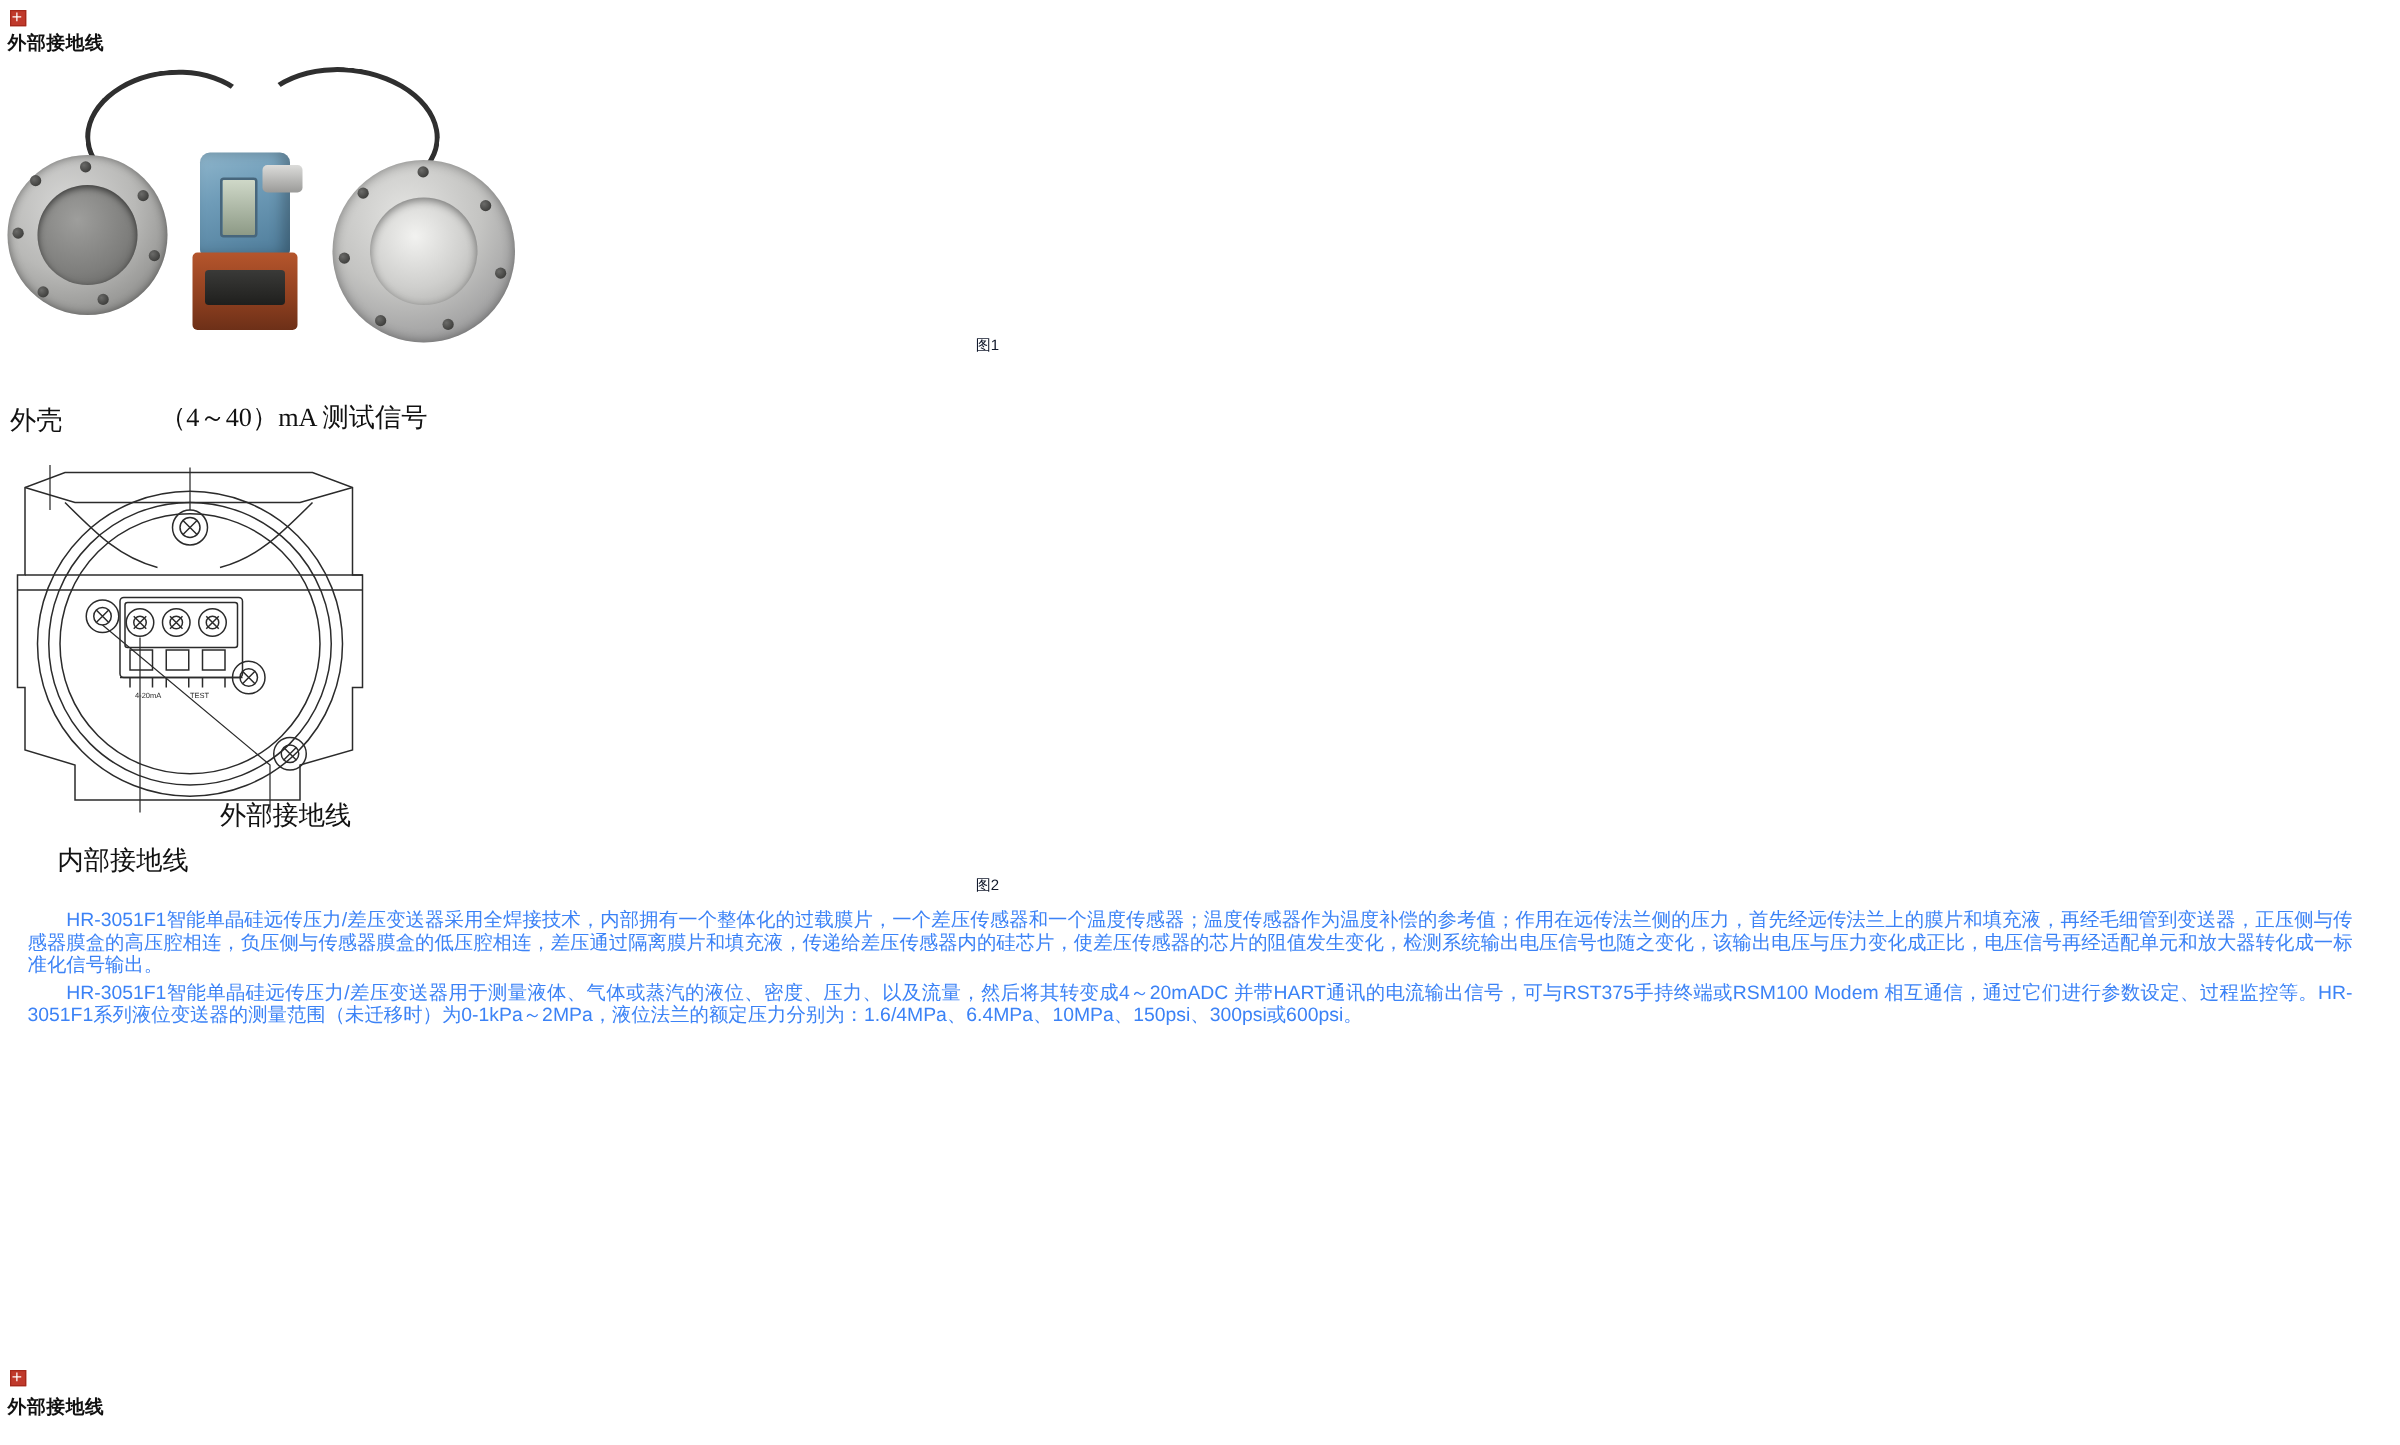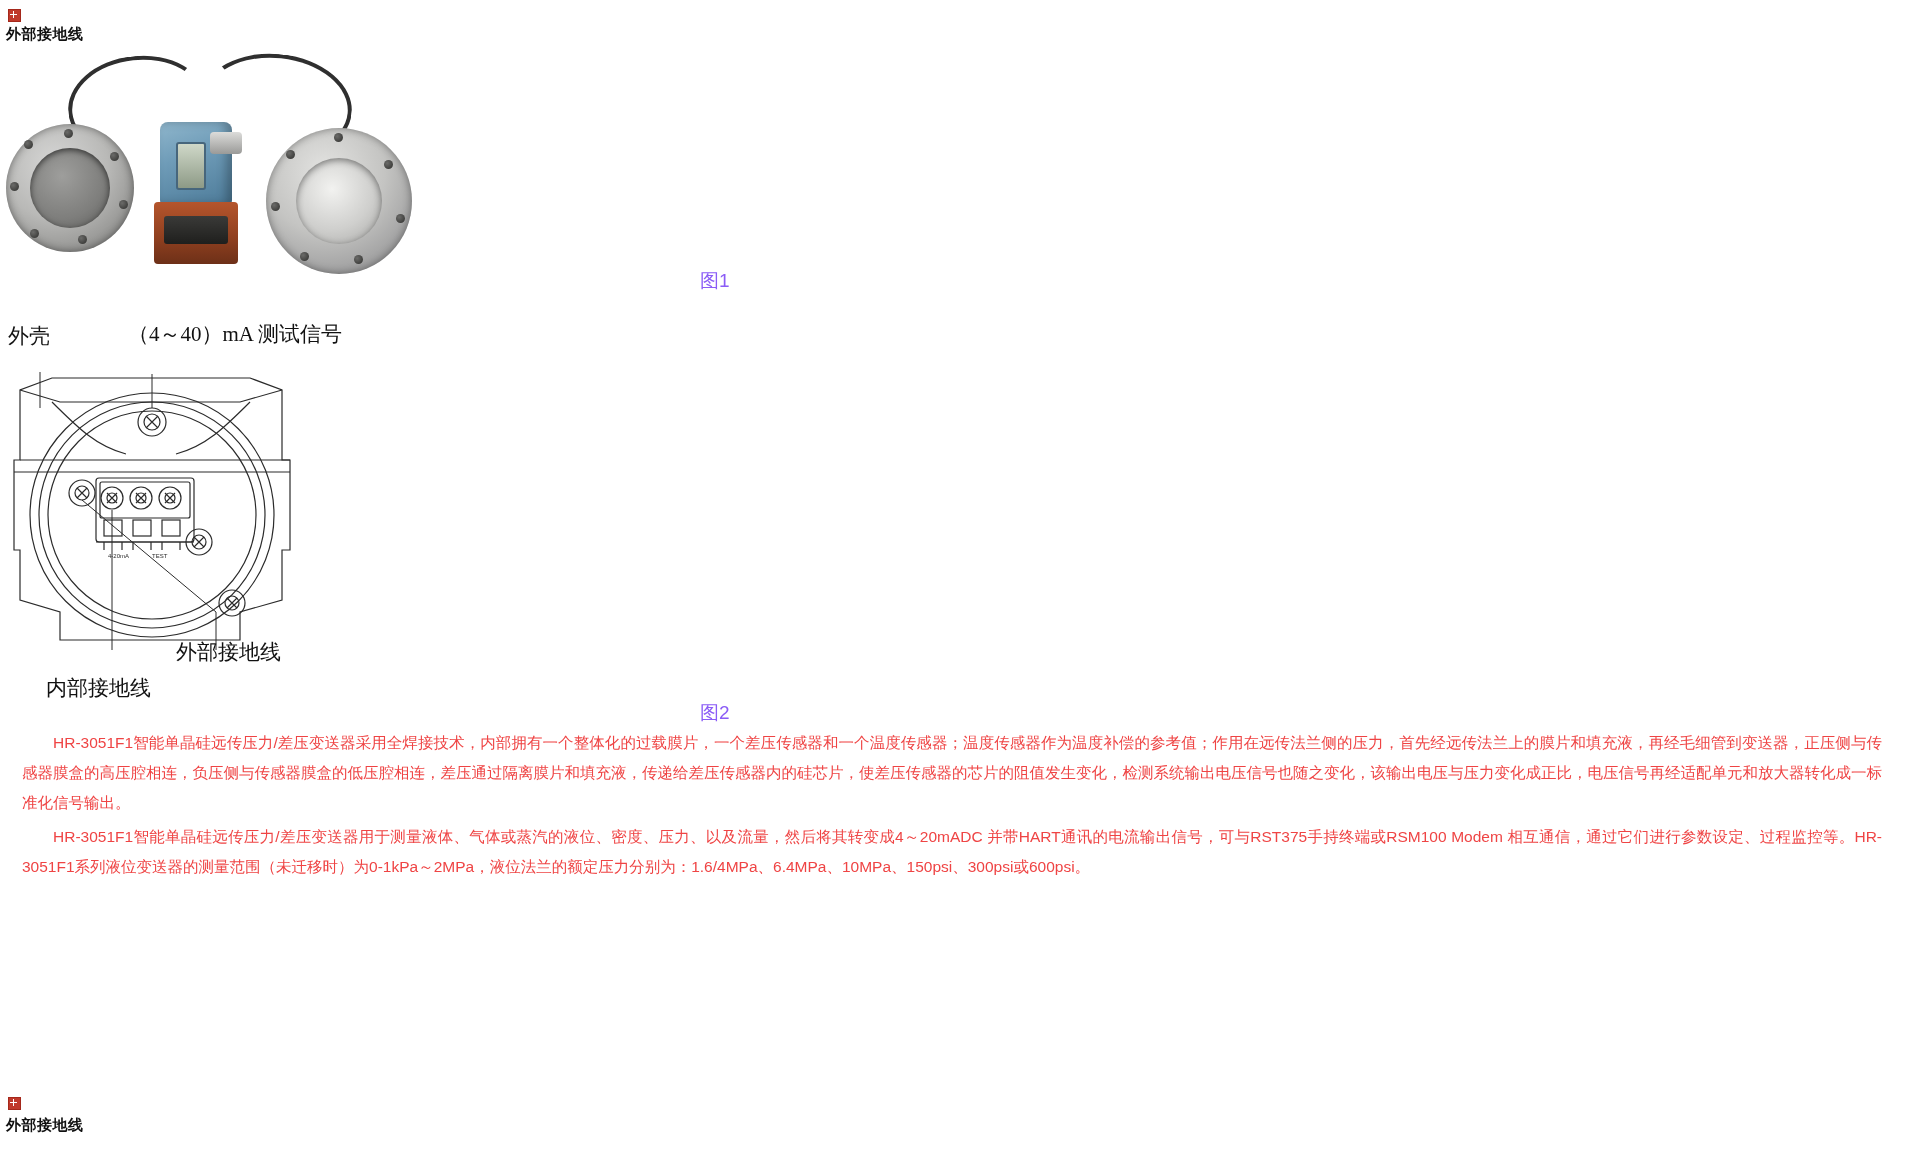--- a/index.html
+++ b/index.html
@@ -149,22 +149,23 @@
     border-color: #2f2f2f transparent transparent #2f2f2f;
     transform: rotate(-6deg);
   }
   .cap-right {
     left: 196px; top: 4px; width: 144px; height: 96px;
     border-color: #2f2f2f #2f2f2f transparent transparent;
     transform: rotate(6deg);
   }
   .fig-caption {
     position: absolute;
-    font-size: 19px;
-    color: #8b5cf6;
+    font-size: 12px;
+    color: #0f172a;
+    text-align: center;
   }
 
   
   #wiring-figure {
     position: absolute;
     left: 0;
     top: 350px;
     width: 470px;
     height: 330px;
   }
@@ -174,22 +175,22 @@
     color: #111;
     white-space: nowrap;
     font-family: "Liberation Serif", serif;
     text-align: center;
   }
 
   
   .body-text {
     position: absolute;
     font-size: 15.5px;
-    line-height: 30px;
-    color: #ef4444;
+    line-height: 18px;
+    color: #3b82f6;
     text-align: justify;
   }
   .body-text p {
     margin: 0 0 4px 0;
     text-indent: 2em;
   }
 </style>
 </head>
 <body>
 

